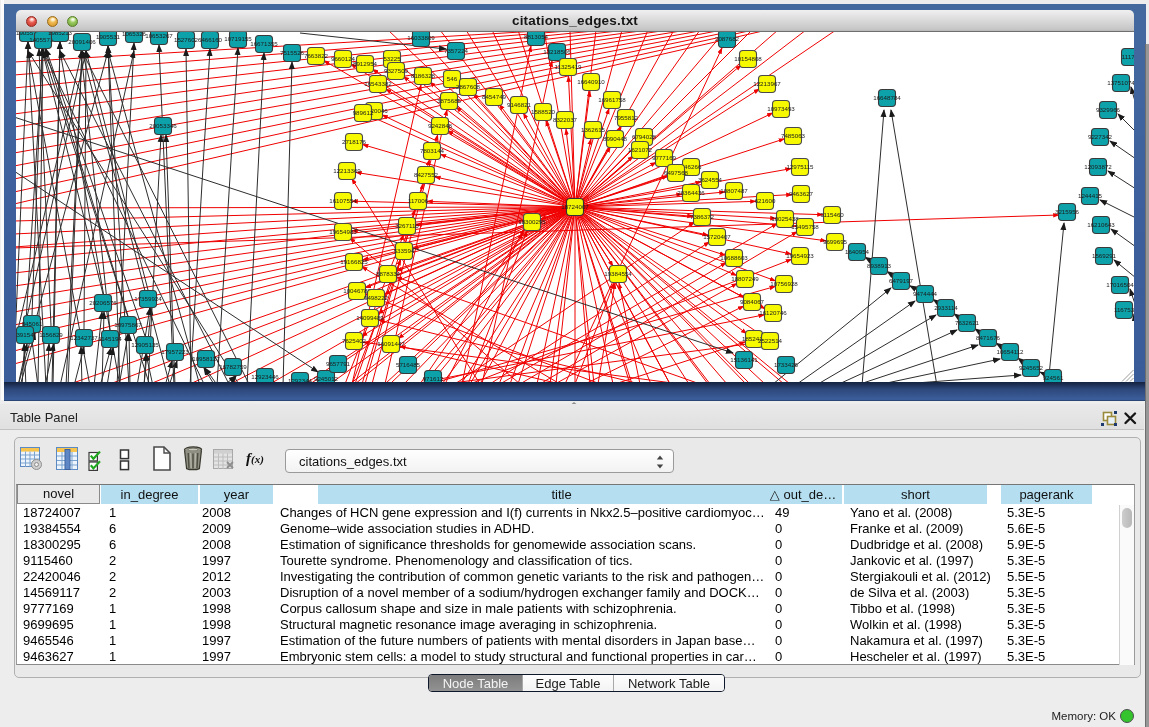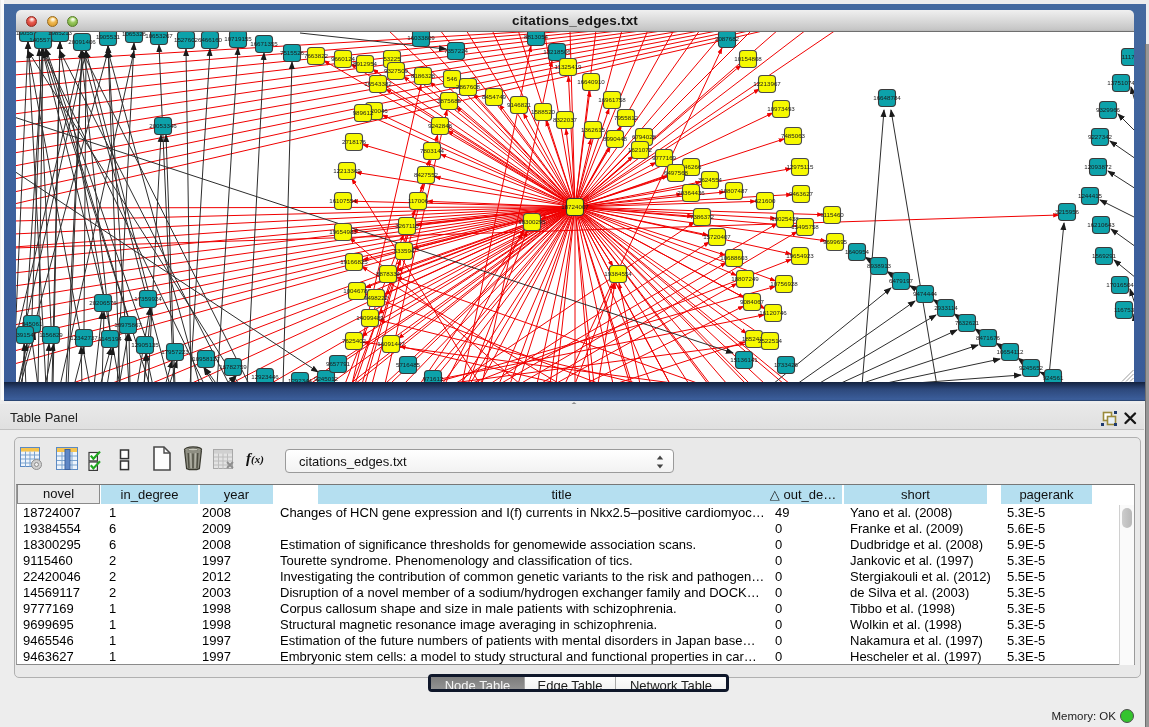--- a/index.html
+++ b/index.html
@@ -34,21 +34,21 @@
   background:linear-gradient(180deg,#ffffff,#f2f2f2); border:1px solid #9a9a9a; border-radius:4px; }
 #combo .txt { position:absolute; left:13px; top:4px; font-size:13px; color:#111; }
 #tablewrap { position:absolute; left:16px; top:484px; width:1119px; height:181px;
   background:#ffffff; border-top:1px solid #777; border-bottom:1px solid #8a8a8a; border-left:1px solid #9a9a9a; border-right:1px solid #9a9a9a; }
 .hcell { position:absolute; top:485px; height:19px; background:#b5dff0; font-size:13px;
   color:#111; text-align:center; line-height:19px; }
 .trow { position:absolute; left:0px; width:1135px; height:16px; font-size:13px; color:#000; }
 .trow span { position:absolute; top:0px; white-space:nowrap; line-height:16px; }
 #vscroll { position:absolute; left:1119px; top:505px; width:15px; height:160px; background:#fafafa; border-left:1px solid #d0d0d0; }
 #vthumb { position:absolute; left:1121.5px; top:508px; width:10px; height:20px; background:linear-gradient(90deg,#cdcdcd,#b8b8b8); border-radius:5px; }
-#tabs { position:absolute; left:428px; top:674px; height:18px; border:3px solid #0f172a; border-radius:4px; overflow:hidden; display:flex; }
+#tabs { position:absolute; left:428px; top:674px; height:18px; border:1px solid #0f172a; border-radius:4px; overflow:hidden; display:flex; }
 #tabs .seg { height:100%; font-size:13px; line-height:17px; text-align:center; }
 #seg1 { width:93px; background:linear-gradient(180deg,#7c7c7c,#929292); color:#f4f4f4; }
 #seg2 { width:91px; background:linear-gradient(180deg,#fdfdfd,#f3f3f3); color:#1c1c1c; border-left:1px solid #a8a8a8; }
 #seg3 { width:111px; background:linear-gradient(180deg,#fdfdfd,#f3f3f3); color:#1c1c1c; border-left:1px solid #a8a8a8; }
 #memory { position:absolute; left:1020px; top:710px; width:96px; text-align:right; font-size:11.5px; color:#222; }
 #memled { position:absolute; left:1120px; top:709px; width:14px; height:14px; border-radius:50%;
   background:#35c42e; border:1px solid #4e4e4e; }
 .icon { position:absolute; }
 </style>
 </head>
@@ -751,20 +751,21 @@
 <span style="left:202px">2008</span>
 <span style="left:280px">Changes of HCN gene expression and I(f) currents in Nkx2.5–positive cardiomyoc…</span>
 <span style="left:775px">49</span>
 <span style="left:850px">Yano et al. (2008)</span>
 <span style="left:1007px">5.3E-5</span>
 </div>
 <div class="trow" style="top:521px">
 <span style="left:23px">19384554</span>
 <span style="left:109px">6</span>
 <span style="left:202px">2009</span>
+<span style="left:280px">Genome–wide association studies in ADHD.</span>
 <span style="left:775px">0</span>
 <span style="left:850px">Franke et al. (2009)</span>
 <span style="left:1007px">5.6E-5</span>
 </div>
 <div class="trow" style="top:537px">
 <span style="left:23px">18300295</span>
 <span style="left:109px">6</span>
 <span style="left:202px">2008</span>
 <span style="left:280px">Estimation of significance thresholds for genomewide association scans.</span>
 <span style="left:775px">0</span>

